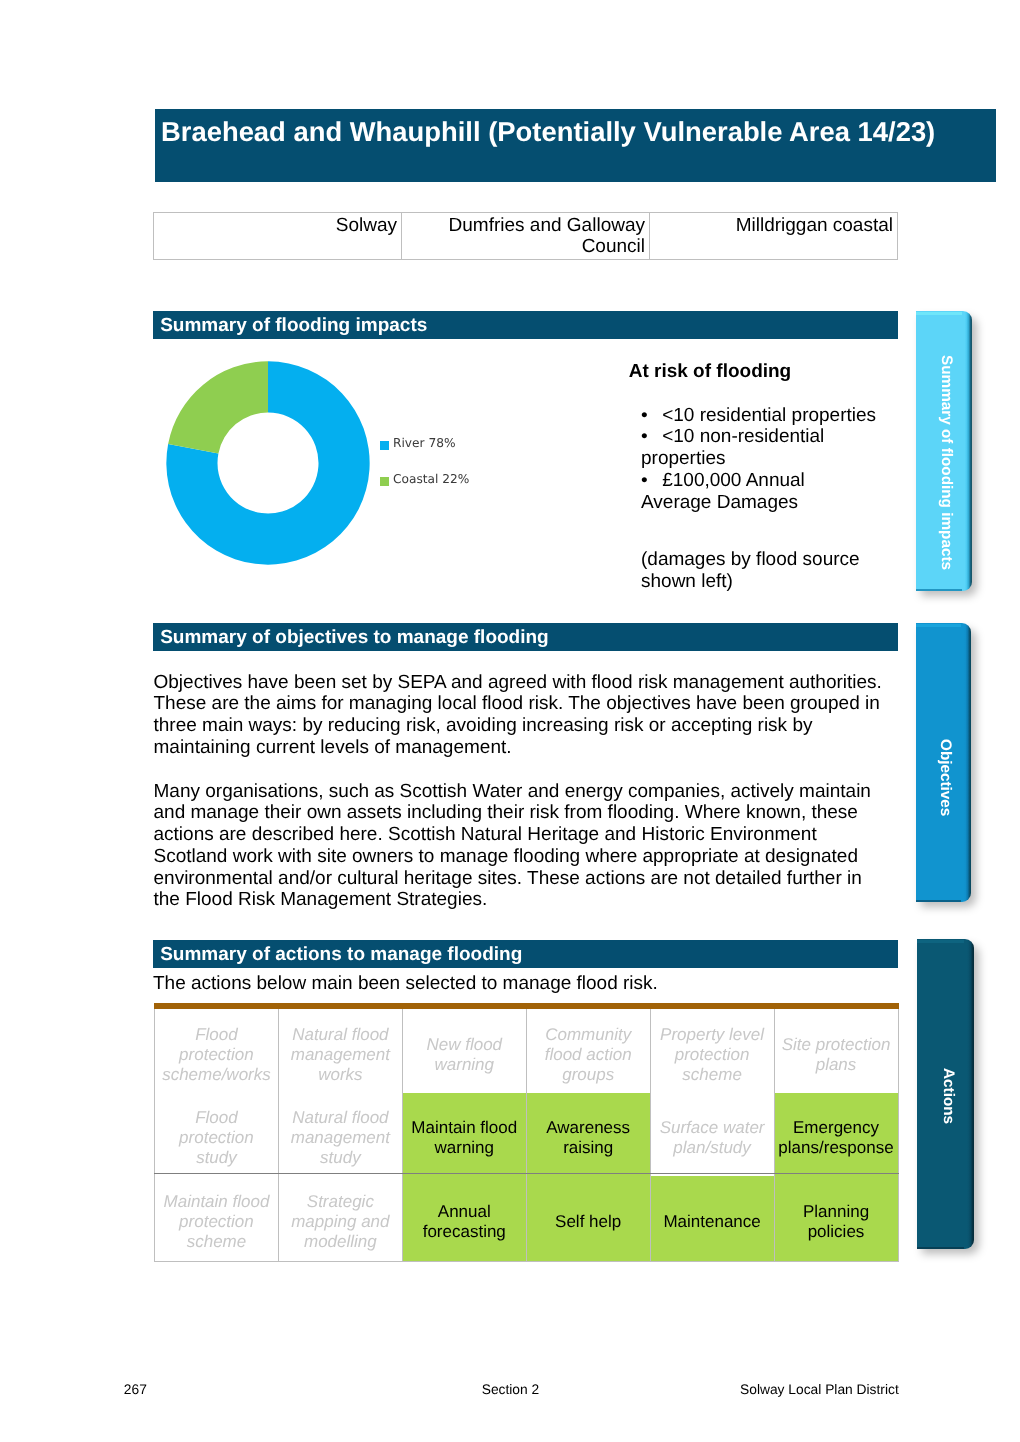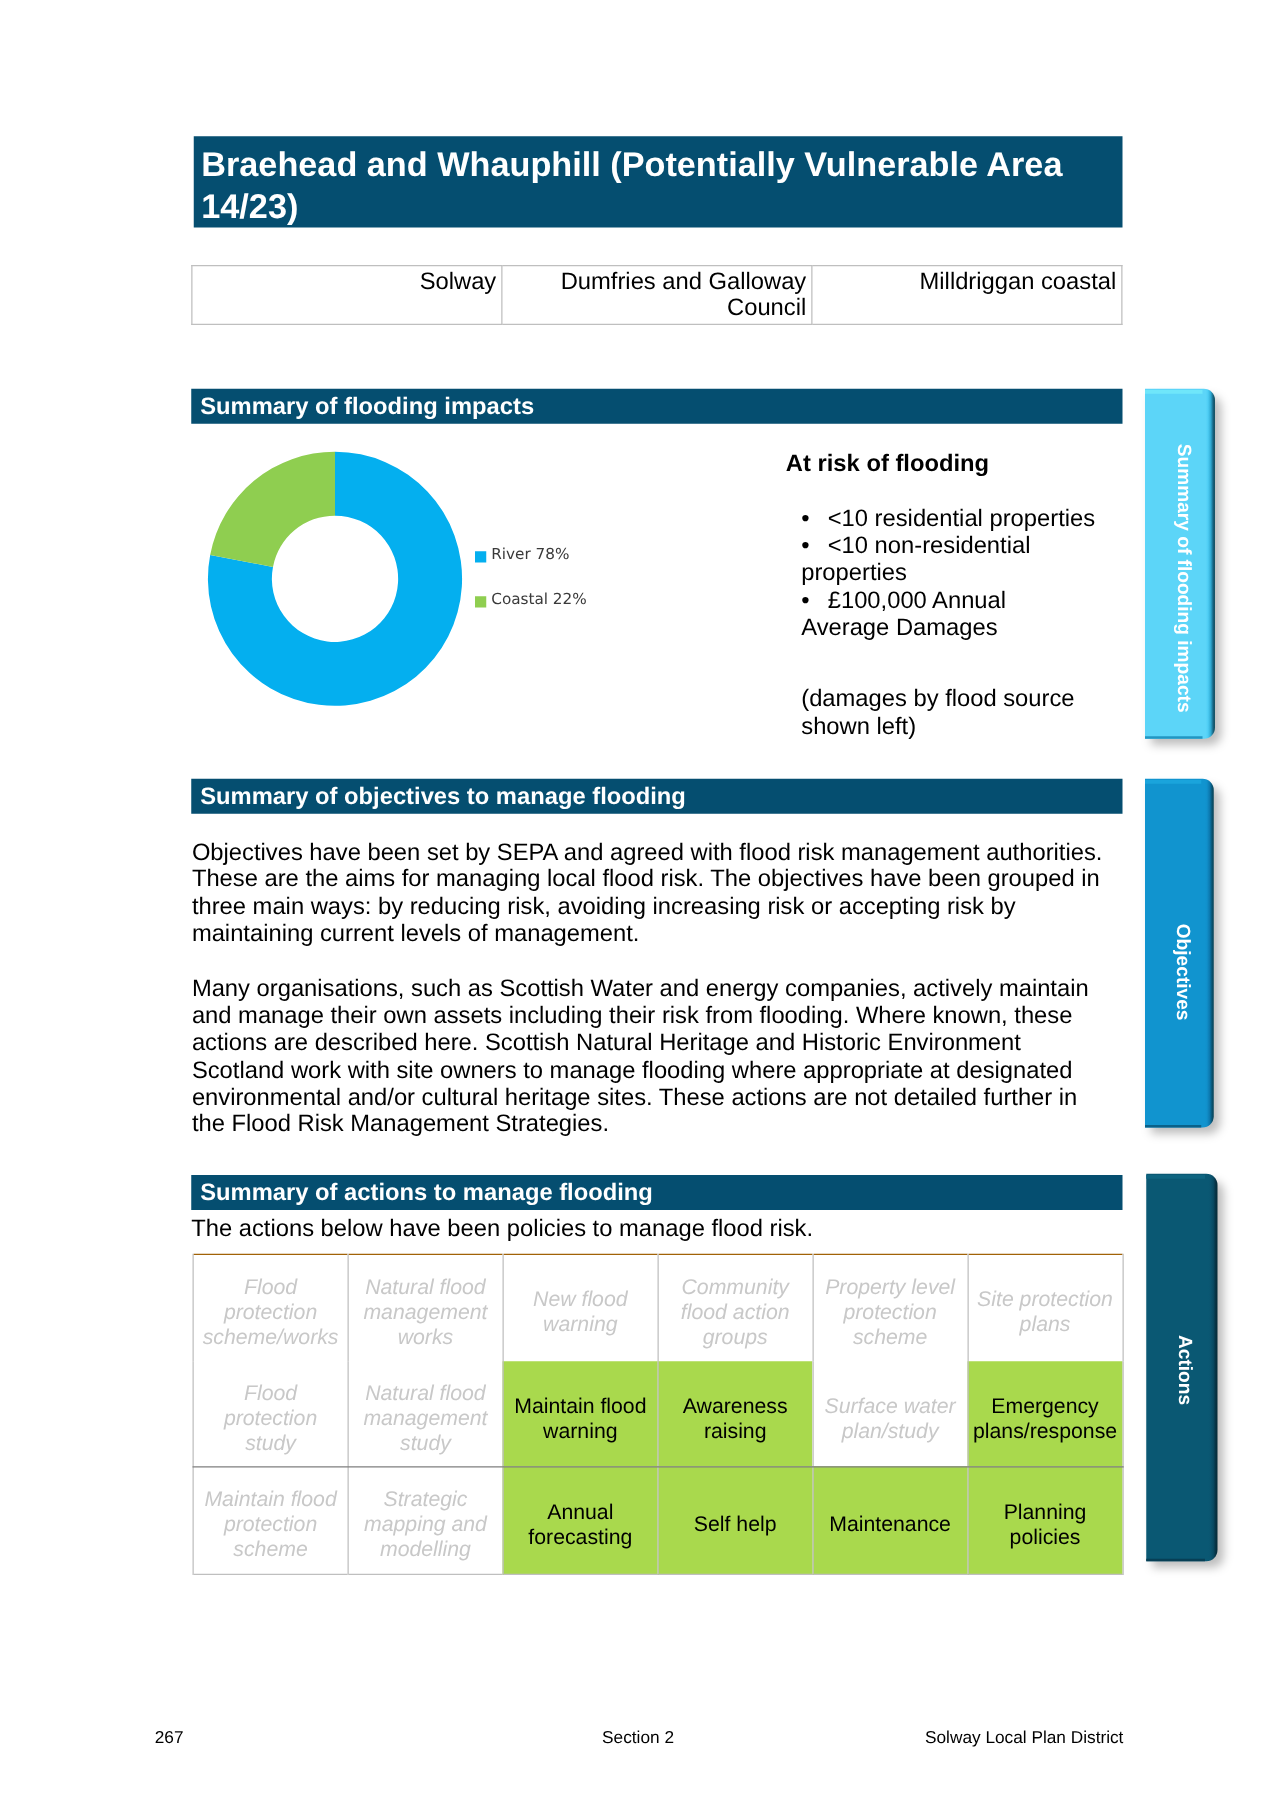--- a/index.html
+++ b/index.html
@@ -11,21 +11,21 @@
     color:#000;
     position:relative;
     overflow:hidden;
     -webkit-font-smoothing:antialiased;
     text-rendering:geometricPrecision;
   }
   .page { position:absolute; left:0; top:0; width:1020px; height:1442px; }
 
   
   .title-banner{
-    position:absolute; left:155px; top:109px; width:743px; height:73px;
+    position:absolute; left:155px; top:109px; width:841px; height:73px;
     background:#054E70; color:#fff;
     font-size:27.4px; font-weight:bold; line-height:32.6px;
     padding:7px 0 0 6px; box-sizing:border-box;
   }
 
   
   .info-table{
     position:absolute; left:153px; top:212px; width:745px;
     border-collapse:collapse; table-layout:fixed;
   }
@@ -100,21 +100,21 @@
   .actions-table{
     position:absolute; left:154px; top:1003px; width:744.5px; height:257px;
     border-collapse:collapse; table-layout:fixed;
   }
   .actions-table td{
     text-align:center; vertical-align:middle;
     font-size:17px; line-height:20px; padding:0 3px;
     border-left:1px solid #bfbfbf; border-right:1px solid #bfbfbf;
     border-top:none; border-bottom:none;
   }
-  .actions-table{ border-top:1px solid #a16207; border-bottom:1px solid #bfbfbf;border-radius:16px; }
+  .actions-table{ border-top:6px solid #a16207; border-bottom:1px solid #bfbfbf;border-radius:16px; }
   .na{ color:#c8c8c8; font-style:italic; background:#fff; }
   .actions-table td > span{ display:block; position:relative; top:3.8px; }
   .sel{ color:#000; background:#A9D94D; }
   .r1 td{ height:84px; }
   .r2 td{ height:83px; }
   .r3 td{ height:85px; }
   .row-divider{ position:absolute; left:154px; top:1173px; width:744.5px; height:1px;
     background:#7f7f7f; z-index:5; }
 
   
@@ -176,21 +176,21 @@
     <div class="bullet-line"><span class="bullet">•</span><span class="bullet-text">£100,000 Annual Average Damages</span></div>
     <div class="risk-note">(damages by flood source shown left)</div>
   </div>
 
   <div class="band" style="top:623px">Summary of objectives to manage flooding</div>
 
   <div class="bodytext" style="left:153.5px;top:671.5px;width:735px">Objectives have been set by SEPA and agreed with flood risk management authorities. These are the aims for managing local flood risk. The objectives have been grouped in three main ways: by reducing risk, avoiding increasing risk or accepting risk by maintaining current levels of management.</div>
   <div class="bodytext" style="left:153.5px;top:780.5px;width:735px">Many organisations, such as Scottish Water and energy companies, actively maintain and manage their own assets including their risk from flooding. Where known, these actions are described here. Scottish Natural Heritage and Historic Environment Scotland work with site owners to manage flooding where appropriate at designated environmental and/or cultural heritage sites. These actions are not detailed further in the Flood Risk Management Strategies.</div>
 
   <div class="band" style="top:940.2px">Summary of actions to manage flooding</div>
-  <div class="bodytext" style="left:153px;top:973px;width:748px">The actions below have been policies to manage flood risk.</div>
+  <div class="bodytext" style="left:153px;top:973px;width:748px">The actions below main been selected to manage flood risk.</div>
 
   <table class="actions-table">
       <tbody>
         <tr class="r1">
           <td class="na">
             <span>Flood protection scheme/works</span>
           </td>
           <td class="na">
             <span>Natural flood management works</span>
           </td>

